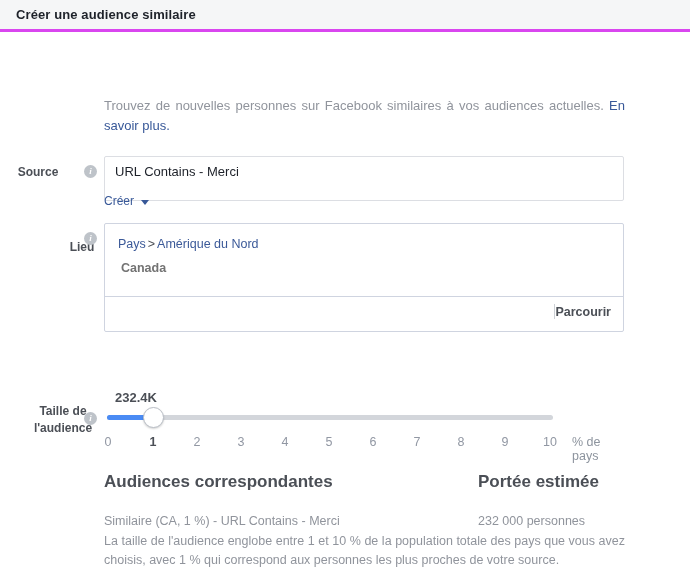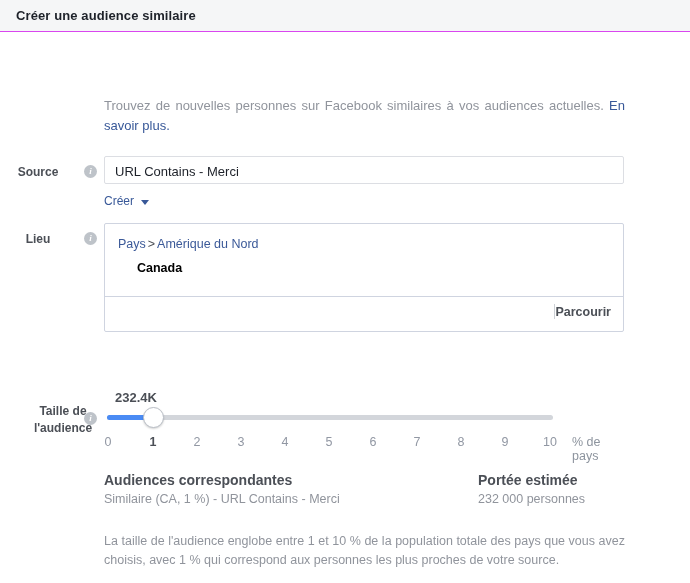--- a/index.html
+++ b/index.html
@@ -14,21 +14,21 @@
     font-size: 13px;
     color: #1c1e21;
     overflow: hidden;
     position: relative;
   }
 
   
   .dialog-header {
     height: 32px;
     background: #f5f6f7;
-    border-bottom: 1px solid #d946ef;
+    border-bottom: 3px solid #d946ef;
     display: flex;
     align-items: center;
     padding: 0 0 0 16px;
     box-sizing: border-box;
   }
   .dialog-title {
     font-size: 13px;
     font-weight: bold;
     color: #1d2129;
     letter-spacing: .1px;
@@ -92,21 +92,21 @@
     line-height: 13px;
     box-sizing: border-box;
   }
 
   
   .source-input {
     position: absolute;
     left: 104px;
     top: 0;
     width: 520px;
-    height: 28px;
+    height: 45px;
     border: 1px solid #dcdee3;
     background: #ffffff;
     box-sizing: border-box;
     font-size: 13px;
     color: #1d2129;
     line-height: 30px;
     padding: 0 10px;
     border-radius: 2px;
     white-space: nowrap;
     overflow: hidden;
@@ -150,25 +150,25 @@
     position: absolute;
     left: 13px;
     top: 13px;
     font-size: 12.5px;
     color: #3b5998;
   }
   .lieu-breadcrumb .sep { color: #4b4f56; margin: 0 2px; }
   .lieu-breadcrumb .crumb { cursor: pointer; }
   .lieu-selected {
     position: absolute;
-    left: 32px;
+    left: 16px;
     top: 37px;
     font-size: 12.5px;
     font-weight: bold;
-    color: #000000;
+    color: #737373;
   }
   .lieu-divider {
     position: absolute;
     left: 0;
     right: 0;
     top: 72px;
     height: 1px;
     background: #cfd4e0;
   }
   .lieu-search {
@@ -274,24 +274,24 @@
   
   .summary {
     position: absolute;
     left: 104px;
     top: 440px;
     width: 521px;
   }
   .summary-col-left  { position: absolute; left: 0;   top: 0; width: 340px; }
   .summary-col-right { position: absolute; left: 374px; top: 0; width: 180px; }
   .summary-head {
-    font-size: 14px;
+    font-size: 17px;
     font-weight: bold;
     color: #4b4f56;
-    margin-bottom: 4px;
+    margin-bottom: 22px;
   }
   .summary-sub {
     font-size: 12.5px;
     color: #90949c;
   }
 
   .note {
     position: absolute;
     left: 104px;
     top: 500px;
@@ -331,21 +331,21 @@
     <div class="label-cell" style="top:8px;">Source</div>
     <div class="info-icon" style="left:84px; top:9px;">i</div>
     <div class="source-input">URL Contains - Merci</div>
     <div class="creer-link">
       <span>Créer</span>
         <span class="caret"></span>
     </div>
   </div>
 
   <div class="row row-lieu">
-    <div class="label-cell" style="top:8px;">Lieu</div>
+    <div class="label-cell" style="top:16px;padding-left:44px;">Lieu</div>
     <div class="info-icon" style="left:84px; top:9px;">i</div>
     <div class="lieu-box">
       <div class="lieu-breadcrumb">
         <span class="crumb">Pays</span><span class="sep">&gt;</span><span class="crumb">Amérique du Nord</span>
       </div>
       <div class="lieu-selected">Canada</div>
       <div class="lieu-divider"></div>
       <div class="lieu-browse-sep"></div>
       <div class="lieu-browse">Parcourir</div>
     </div>

